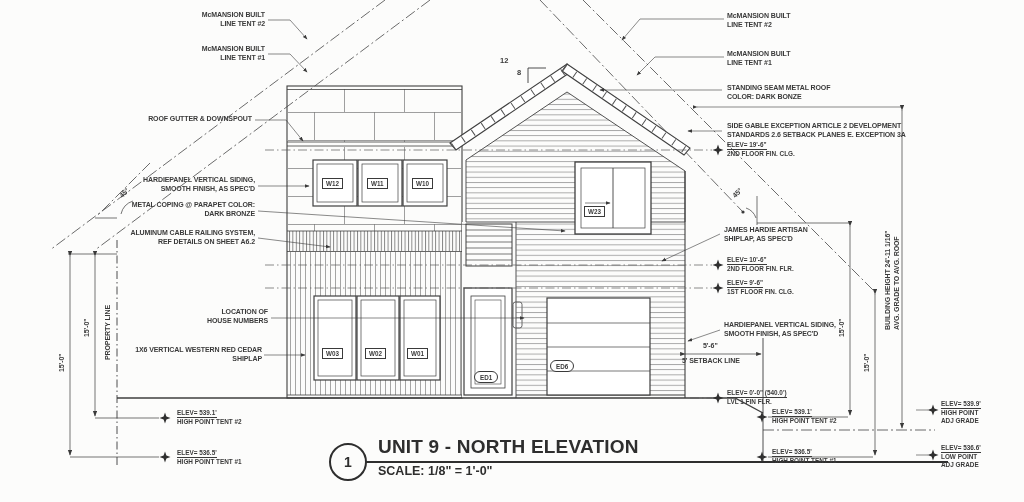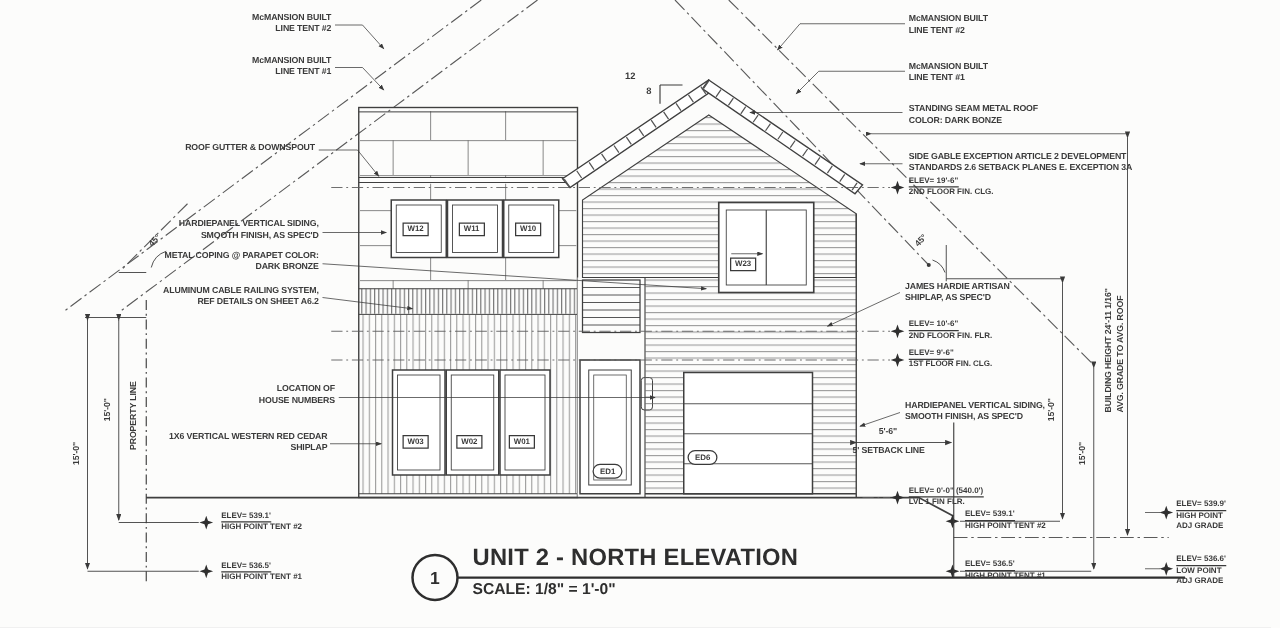--- a/index.html
+++ b/index.html
@@ -322,16 +322,16 @@
   <div class="tag" style="left:367px;top:178px;">W11</div>
   <div class="tag" style="left:412px;top:178px;">W10</div>
   <div class="tag" style="left:584px;top:206px;">W23</div>
   <div class="tag" style="left:322px;top:348px;">W03</div>
   <div class="tag" style="left:365px;top:348px;">W02</div>
   <div class="tag" style="left:407px;top:348px;">W01</div>
   <div class="tag oval" style="left:474px;top:371px;">ED1</div>
   <div class="tag oval" style="left:550px;top:360px;">ED6</div>
 
   <div class="detail-num">1</div>
-  <div class="titleblock-title">UNIT 2 - NORTH ELEVATION</div>
+  <div class="titleblock-title">UNIT 9 - NORTH ELEVATION</div>
   <div class="titleblock-scale">SCALE: 1/8" = 1'-0"</div>
 
 </div>
 
 </body></html>

